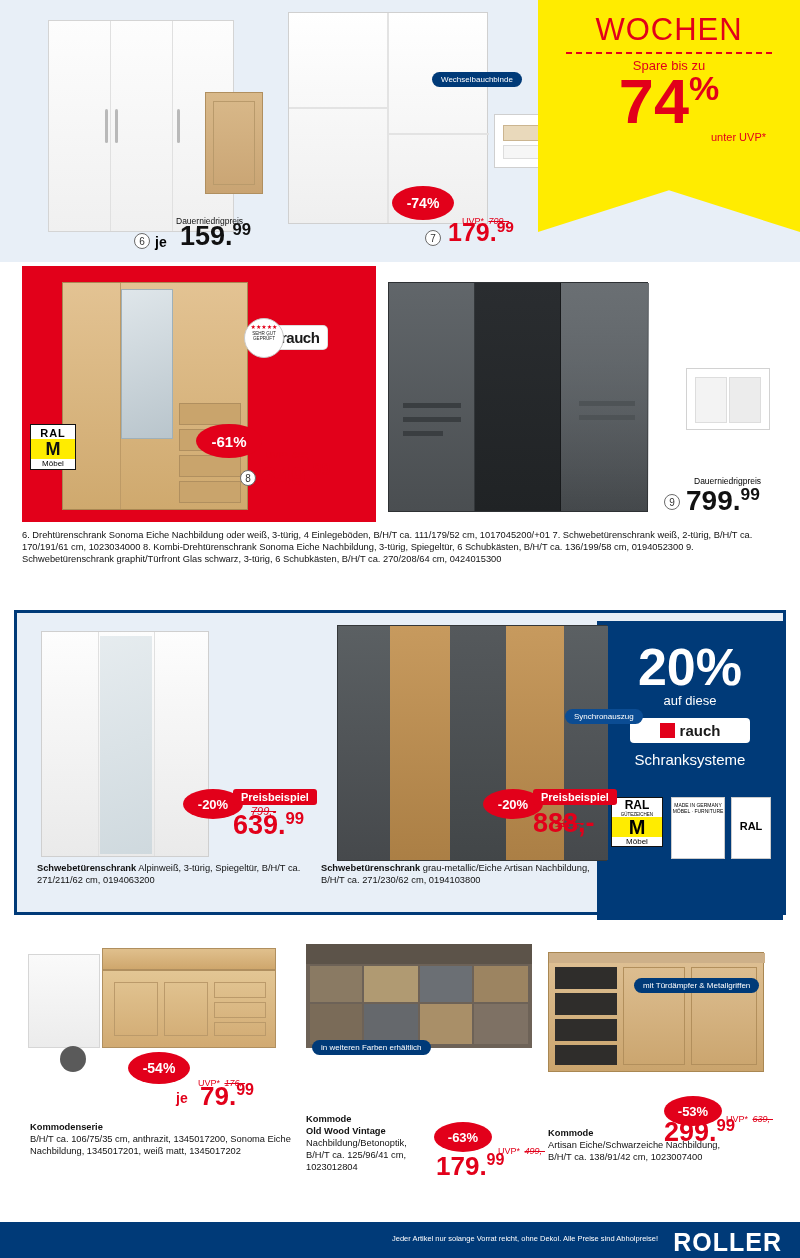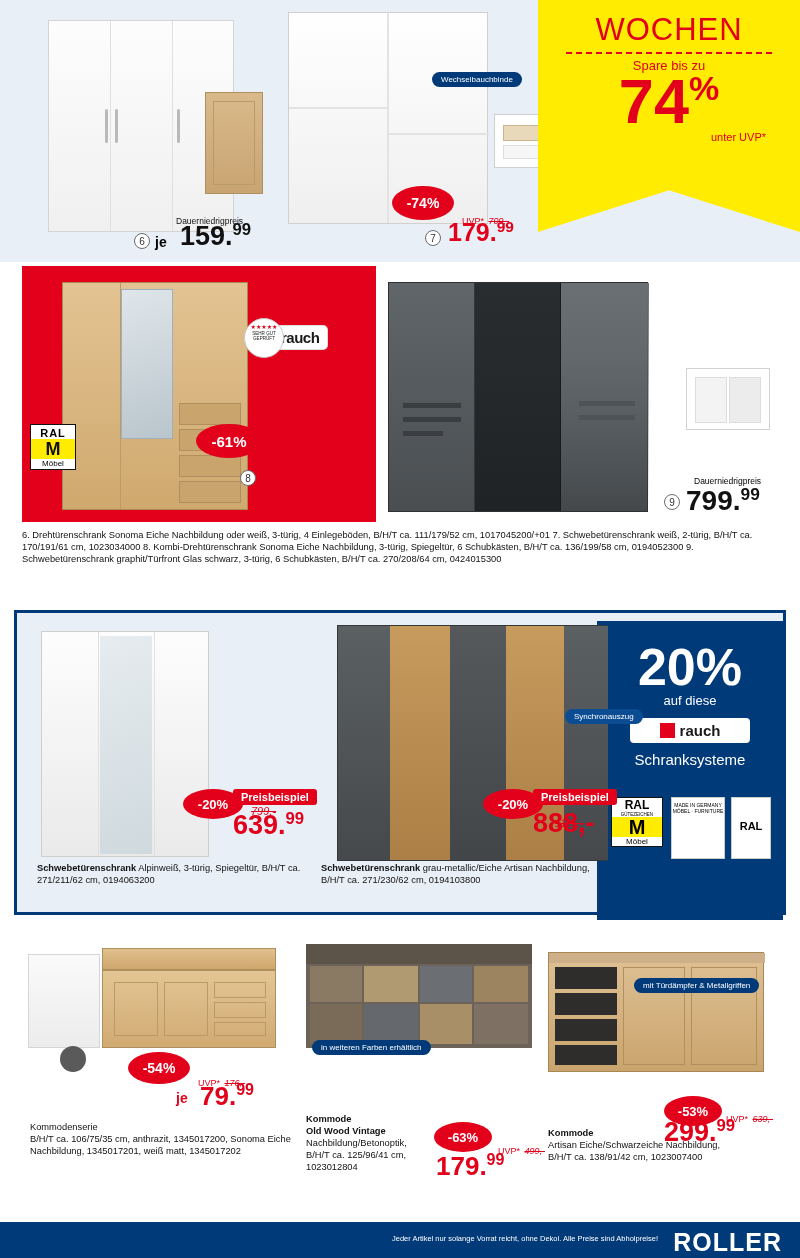--- a/index.html
+++ b/index.html
@@ -317,21 +317,21 @@
     <span>-54%</span>
   </div>
   <div class="abs" style="left:198px; top:1072px;">
     <span class="uvp">UVP*</span>
     <span class="uvp strike">176,-</span>
   </div>
   <div class="abs" style="left:176px; top:1090px; font-size:14px; font-weight:bold; color:#e2001a;">je</div>
   <div class="abs price-big" style="left:200px; top:1082px; font-size:26px;">
     <span>79.</span><span class="cents">99</span>
   </div>
-  <div class="abs desc bold" style="left:30px; top:1122px; font-weight:normal;">Kommodenserie</div>
+  <div class="abs desc bold" style="left:30px; top:1122px; font-weight:bold;">Kommodenserie</div>
   <div class="abs desc" style="left:30px; top:1134px; width:262px;">B/H/T ca. 106/75/35 cm, anthrazit, 1345017200, Sonoma Eiche Nachbildung, 1345017201, weiß matt, 1345017202</div>
 
   <div class="abs" style="left:306px; top:944px; width:226px; height:104px; background:#6d6257; border:1px solid #4c4views;">
     <div class="abs" style="left:0;top:0;width:226px;height:20px;background:#5c5349;"></div>
     <div class="abs" style="left:4px;top:22px;width:52px;height:36px;background:#8a7a63;"></div>
     <div class="abs" style="left:58px;top:22px;width:54px;height:36px;background:#b09a72;"></div>
     <div class="abs" style="left:114px;top:22px;width:52px;height:36px;background:#6b6f74;"></div>
     <div class="abs" style="left:168px;top:22px;width:54px;height:36px;background:#9c8461;"></div>
     <div class="abs" style="left:4px;top:60px;width:52px;height:40px;background:#7a6b58;"></div>
     <div class="abs" style="left:58px;top:60px;width:54px;height:40px;background:#65686c;"></div>

